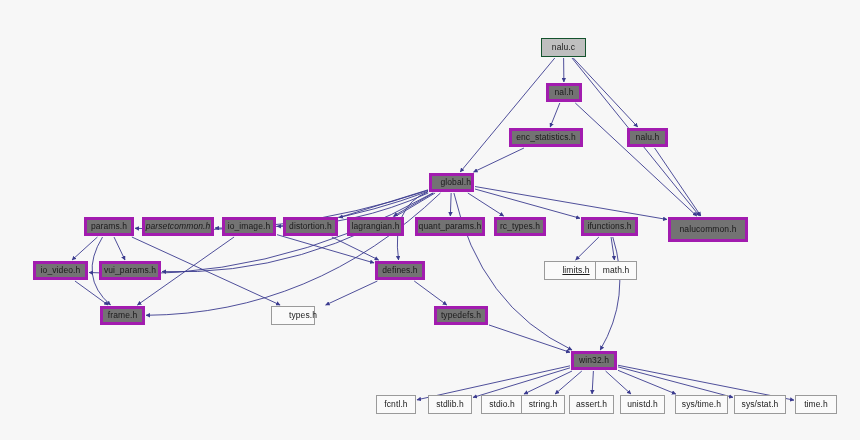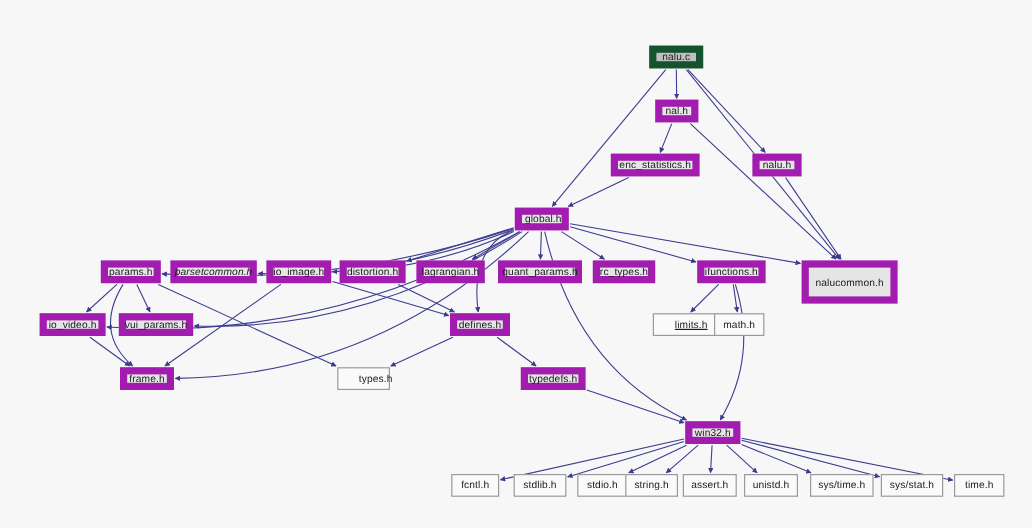--- a/index.html
+++ b/index.html
@@ -31,26 +31,26 @@
     border: 1px solid #767676;
     background: #fbfbfb;
     color: #1a1a1a;
     font-size: 8.5px;
     line-height: 1;
     letter-spacing: 0.1px;
     white-space: nowrap;
     z-index: 5;
   }
   .node.strong {
-    border: 6px solid #a21caf;
-    background: #e5e5e5;
+    border: 3px solid #a21caf;
+    background: #737373;
   }
   .node.root {
     background: #bfbfbf;
-    border: 6px solid #14532d;
+    border: 1px solid #14532d;
   }
   .node.leaf {
     border: 1px solid #9a9a9a;
     background: #fafafa;
   }
 </style>
 </head>
 <body>
 
 <div id="canvas">
@@ -139,42 +139,42 @@
       </div>
       <div class="node strong" style="left: 415px; top: 217px; width: 70px; height: 19px;">
         <span>quant_params.h</span>
       </div>
       <div class="node strong" style="left: 494px; top: 217px; width: 52px; height: 19px; text-align: right;">
         <span>rc_types.h</span>
       </div>
       <div class="node strong" style="left: 581px; top: 217px; width: 57px; height: 19px;">
         <span>ifunctions.h</span>
       </div>
-      <div class="node strong" style="left: 668px; top: 217px; width: 80px; height: 36px;">
+      <div class="node strong" style="left: 668px; top: 217px; width: 80px; height: 25px;">
         <span>nalucommon.h</span>
       </div>
       <div class="node strong" style="left: 33px; top: 261px; width: 55px; height: 19px;">
         <span>io_video.h</span>
       </div>
       <div class="node strong" style="left: 99px; top: 261px; width: 62px; height: 19px;">
         <span>vui_params.h</span>
       </div>
       <div class="node strong" style="left: 375px; top: 261px; width: 50px; height: 19px;">
         <span>defines.h</span>
       </div>
       <div class="node leaf" style="left: 544px; top: 261px; width: 64px; height: 19px; text-decoration: underline;">
         <span>limits.h</span>
       </div>
       <div class="node leaf" style="left: 595px; top: 261px; width: 42px; height: 19px;">
         <span>math.h</span>
       </div>
       <div class="node strong" style="left: 100px; top: 306px; width: 45px; height: 19px;">
         <span>frame.h</span>
       </div>
-      <div class="node leaf" style="left: 281px; top: 306px; width: 44px; height: 19px; padding-left: 20px;">
+      <div class="node leaf" style="left: 271px; top: 306px; width: 44px; height: 19px; padding-left: 20px;">
         <span>types.h</span>
       </div>
       <div class="node strong" style="left: 434px; top: 306px; width: 54px; height: 19px; justify-content: center;">
         <span>typedefs.h</span>
       </div>
       <div class="node strong" style="left: 571px; top: 351px; width: 46px; height: 19px;">
         <span>win32.h</span>
       </div>
       <div class="node leaf" style="left: 376px; top: 395px; width: 40px; height: 19px;">
         <span>fcntl.h</span>

